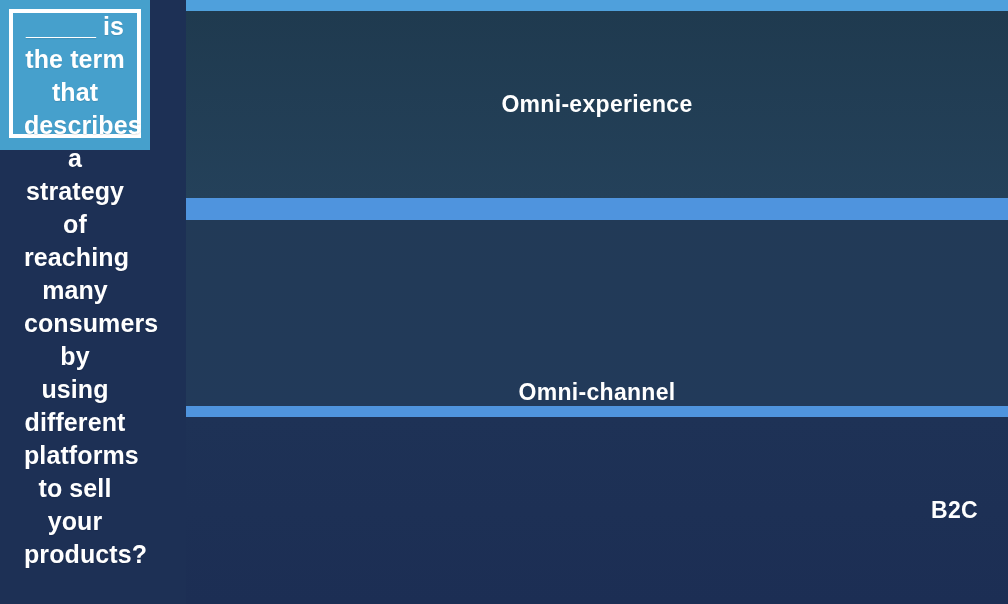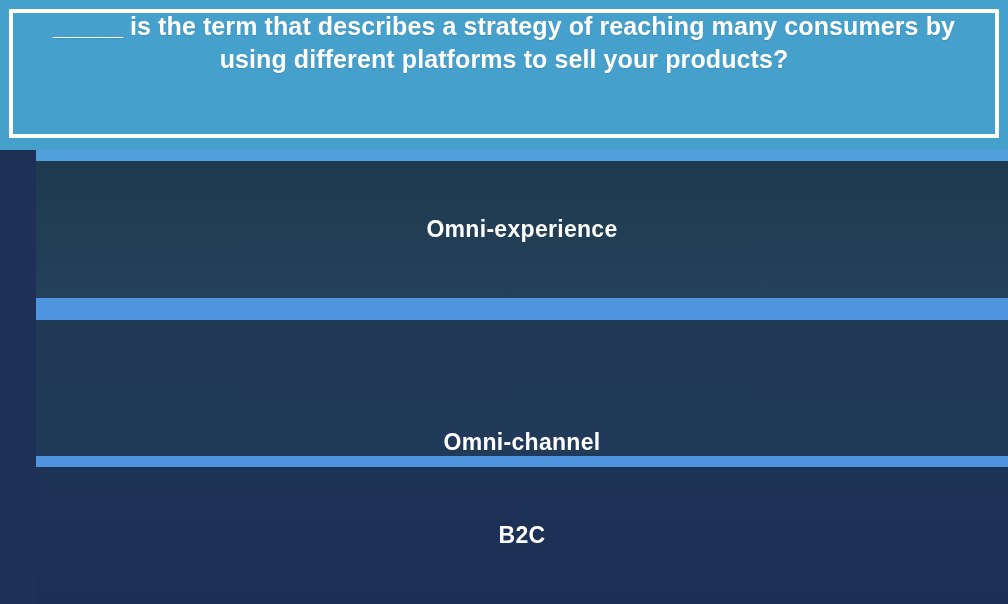--- a/index.html
+++ b/index.html
@@ -6,21 +6,21 @@
   html, body {
     width:1008px; height:604px;
     overflow:hidden;
     background:#1d3055;
     font-family:"Liberation Sans", sans-serif;
   }
   #app {
     position:relative;
     width:1008px; height:604px;
     display:flex;
-    flex-direction:column;
+    flex-direction:row;
   }
 
   
   .question-header {
     position:relative;
     height:150px;
     flex:0 0 150px;
     background:#46a0cc;
   }
   .question-frame {
@@ -59,21 +59,21 @@
     color:#ffffff;
     font-size:23px;
     font-weight:bold;
     letter-spacing:0.3px;
     text-align:center;
     padding:0 30px;
   }
   .answer-row.a0 { background:linear-gradient(180deg,#1f3a4f 0%, #24415a 100%); }
   .answer-row.a1 { background:linear-gradient(180deg,#213c56 0%, #26415d 100%); }
   .answer-row.a2 { background:linear-gradient(180deg,#223a57 0%, #223a5a 100%);align-items:flex-end; }
-  .answer-row.a3 { background:linear-gradient(180deg,#1e3256 0%, #1c2e54 100%); }
+  .answer-row.a3 { background:linear-gradient(180deg,#1e3256 0%, #1c2e54 100%);justify-content:flex-end; }
 
   .separator {
     flex:0 0 11px;
     background:#4f94de;
   }
   .separator.first { background:#4fa0dc; }
 
   
   .status-bar {
     position:relative;

